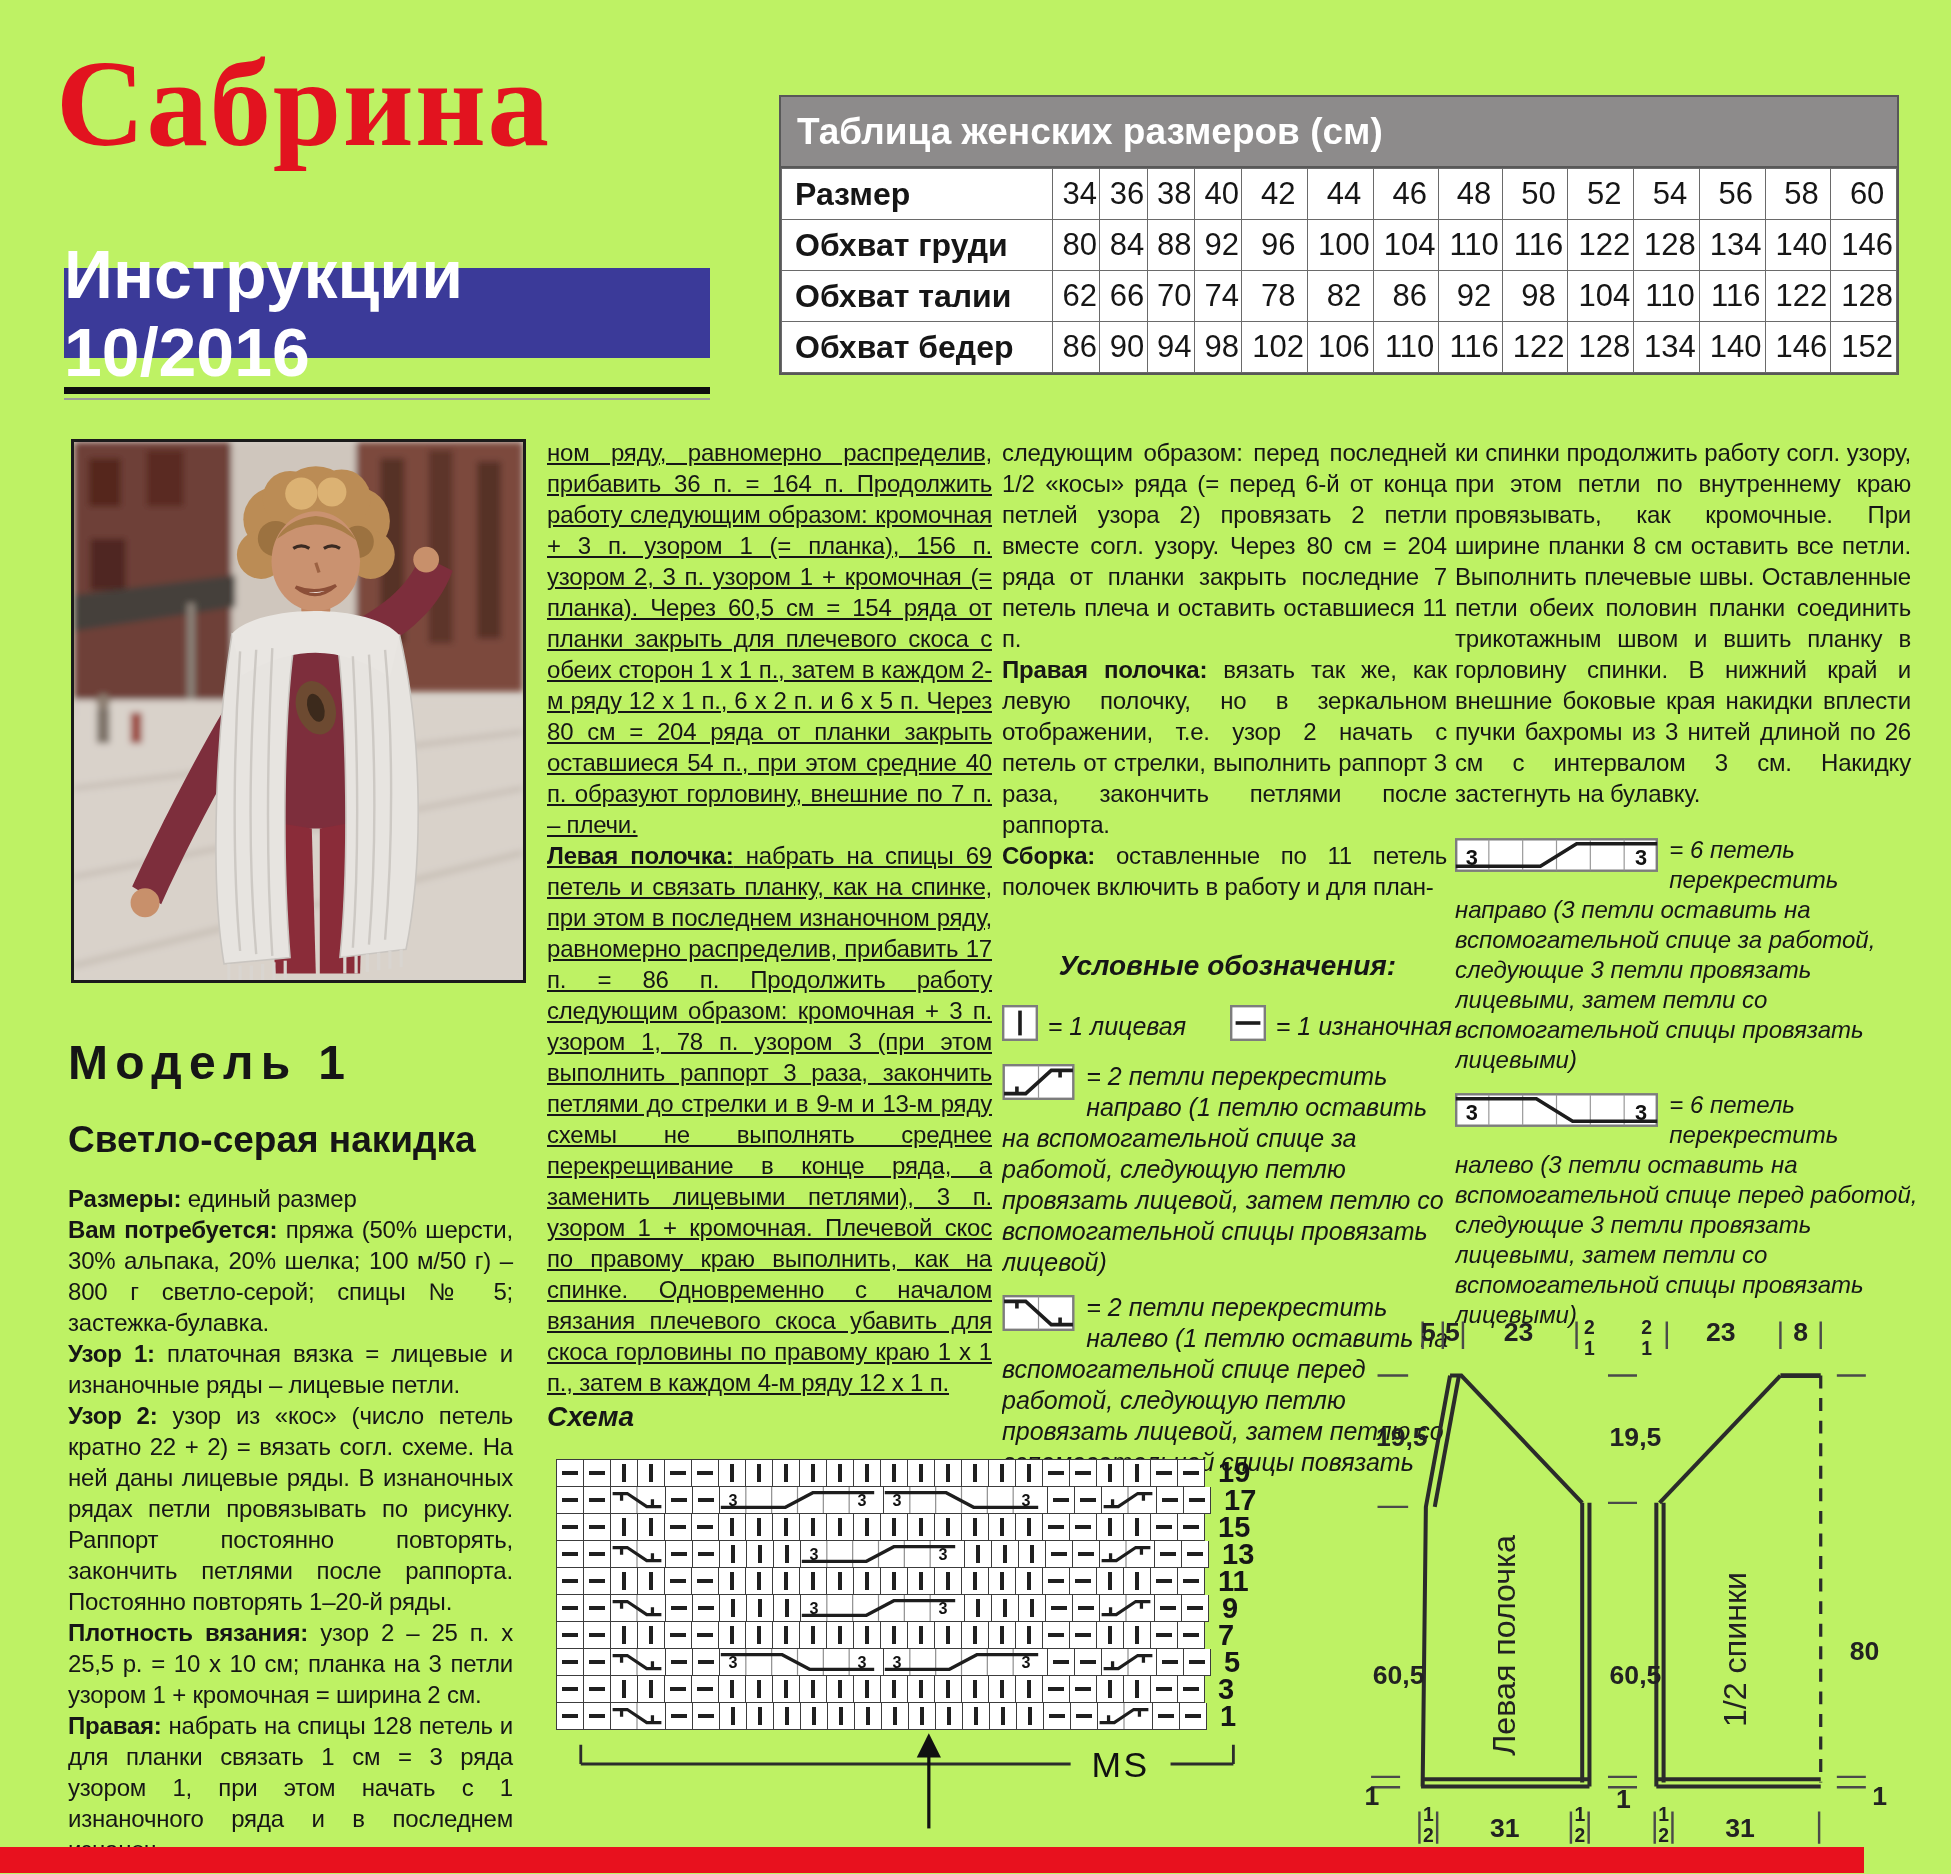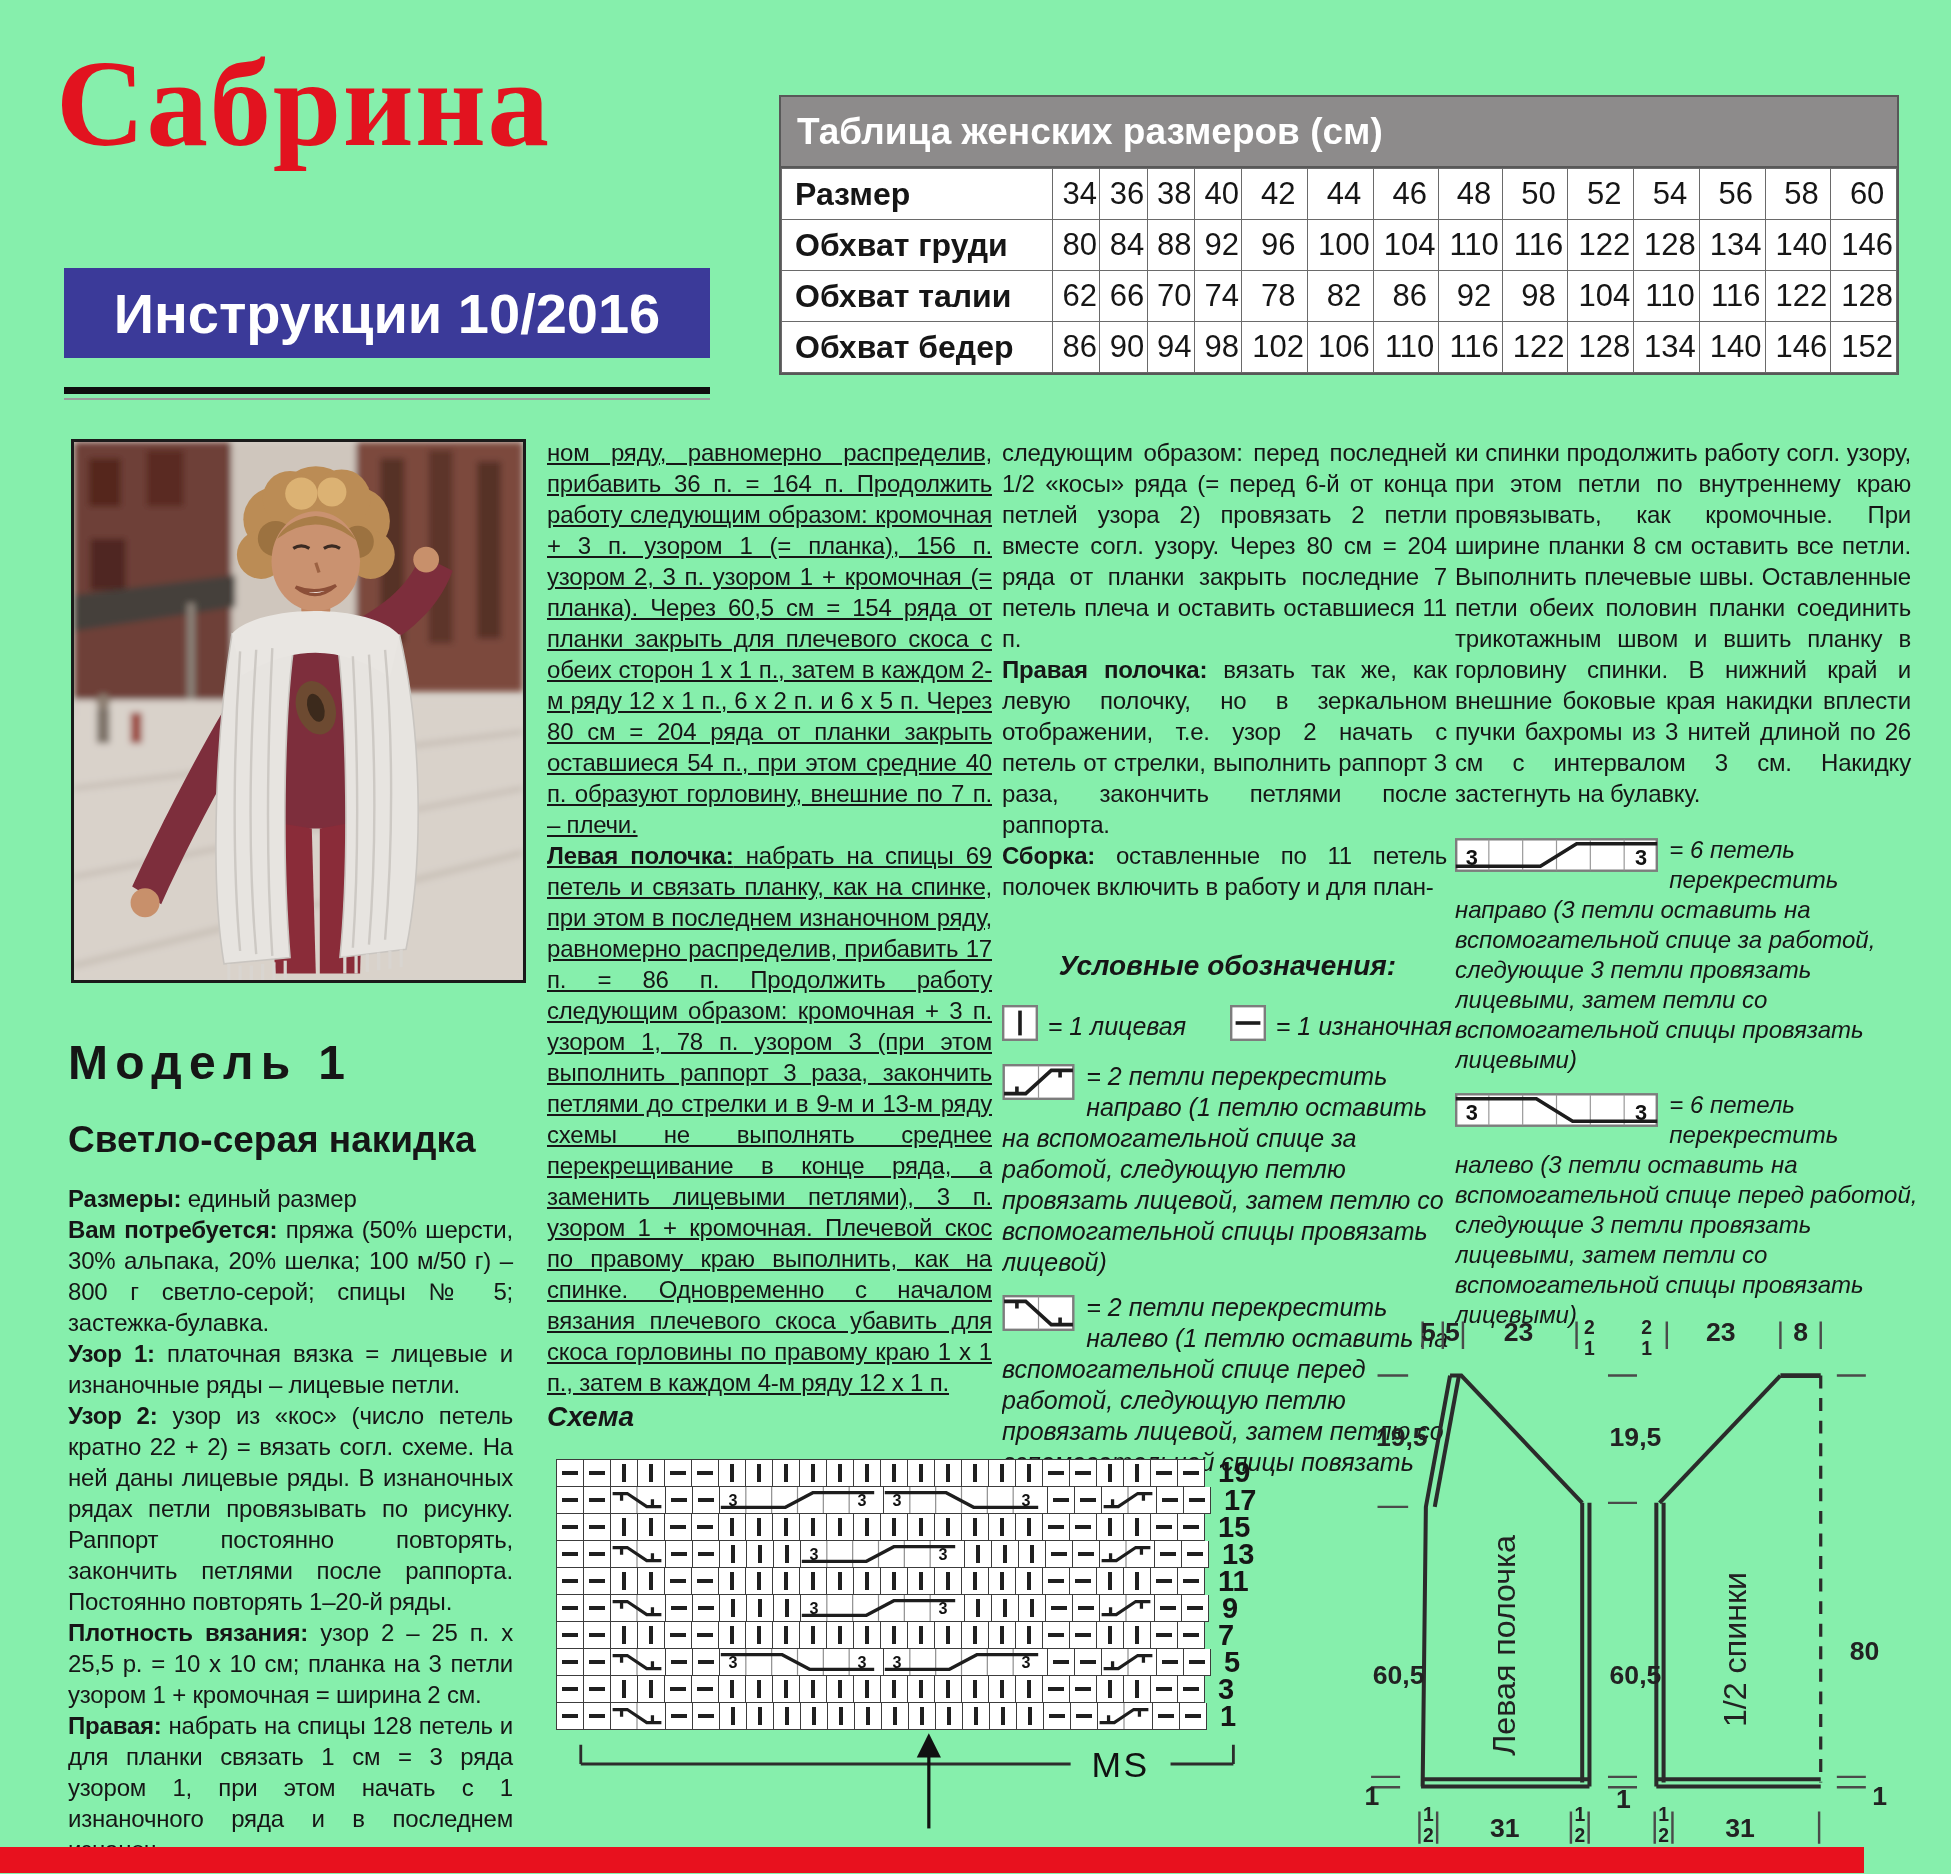--- a/index.html
+++ b/index.html
@@ -1,22 +1,22 @@
 <!DOCTYPE html>
 <html style="font-size:13px"><head>
 <meta charset="utf-8">
 <style>
   html,body{margin:0;padding:0;background:#e9e9e9;}
-  #page{position:relative;width:1952px;height:1874px;background:#86efac;overflow:hidden;
+  #page{position:relative;width:1952px;height:1874px;background:#bef264;overflow:hidden;
         font-family:"Liberation Sans",sans-serif;color:#161616;}
   
   #logo{position:absolute;left:56px;top:42px;font-family:"Liberation Serif",serif;
         font-weight:bold;font-size:123px;line-height:123px;color:#e2131f;letter-spacing:1.6px;}
   #banner{position:absolute;left:64px;top:268px;width:646px;height:90px;background:#3b3a99;
-        display:flex;align-items:center;justify-content:center;color:#fff;font-weight:bold;font-size:56px;}
+        display:flex;align-items:center;justify-content:center;color:#fff;font-weight:bold;font-size:68px;}
   #rule{position:absolute;left:64px;top:387px;width:646px;border-top:7.3px solid #0e0e0e;}
   #rule::after{content:"";display:block;margin-top:4px;border-top:2.4px solid #9b9b9b;}
   
   #size-table-wrap{position:absolute;left:779px;top:95px;width:1116px;border:2.4px solid #585858;background:#fff;}
   #size-table-wrap .t-title{height:69px;line-height:69px;background:#8d8b8b;color:#ffffff;
         font-weight:bold;font-size:37px;padding-left:16px;border-bottom:2.4px solid #585858;}
   #size-table{width:100%;border-collapse:collapse;}
   #size-table th,#size-table td{border:1.6px solid #6a6a6a;height:48px;}
   #size-table th{width:256px;text-align:left;font-size:32px;padding-left:13px;}
   #size-table td{text-align:center;font-size:31px;font-weight:normal;padding-left:8px;}

